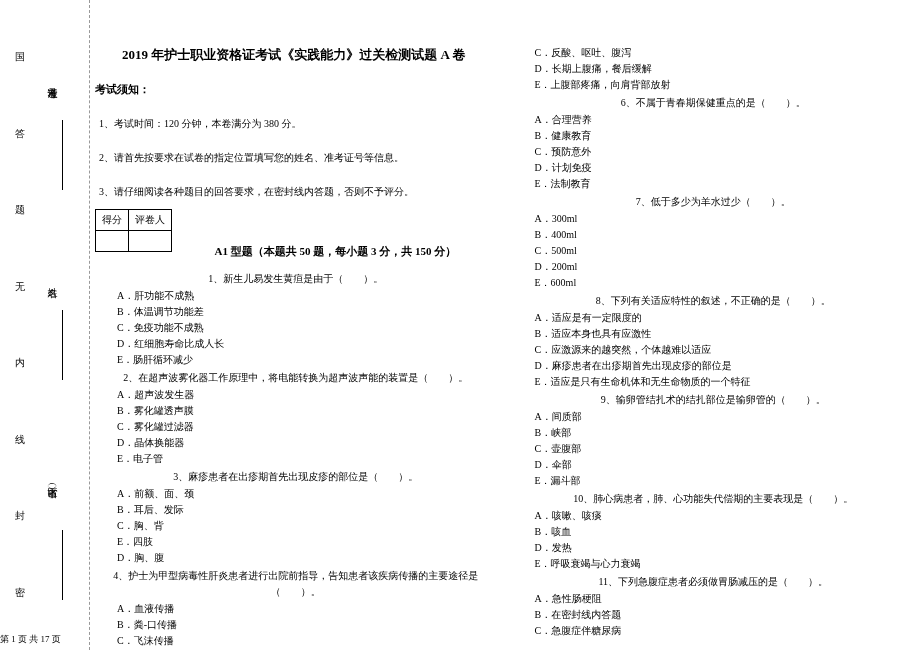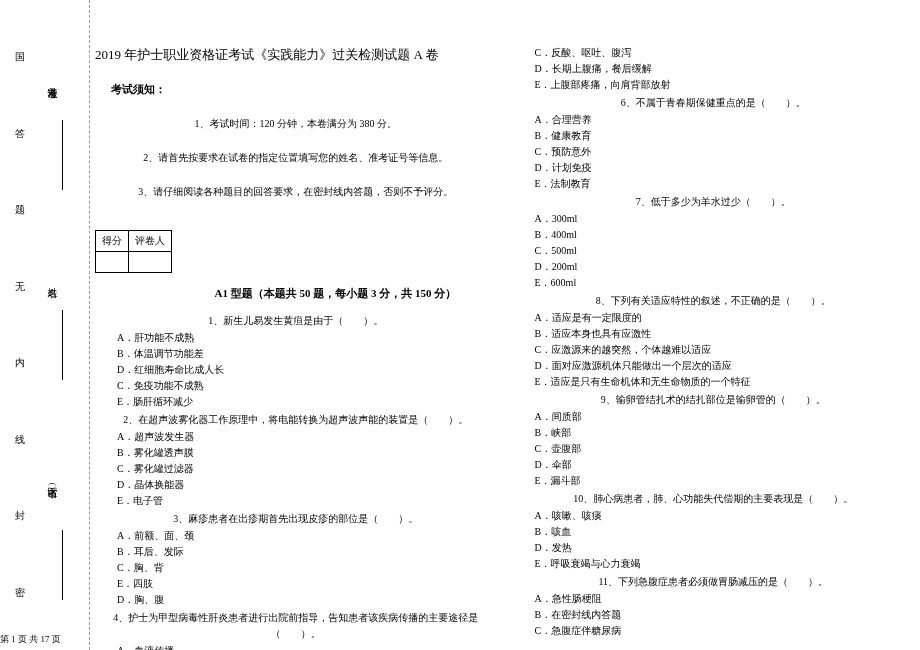--- a/index.html
+++ b/index.html
@@ -55,37 +55,36 @@
       display: flex;
       gap: 20px;
     }
     .column {
       flex: 1;
       font-size: 10px;
       line-height: 1.6;
     }
     .title {
       font-size: 13px;
-      font-weight: normal;
-      text-align: left;
+      font-weight: bold;
+      text-align: center;
       margin: 30px 0 15px;
     }
     .subtitle {
       font-size: 11px;
       font-weight: bold;
-      margin: 8px 16px;
+      margin: 8px 0;
     }
     .notice-item {
       margin: 18px 0 6px 4px;
-      text-align: center;
     }
     .score-box {
       display: inline-block;
       border-collapse: collapse;
-      margin: 24px 0;
+      margin: 3px 0;
       border-radius: 18px;
     }
     .score-box td {
       border: 1px solid #000;
       padding: 2px 6px;
       font-size: 10px;
     }
     .section-title {
       font-size: 11px;
       font-weight: bold;
@@ -147,22 +146,22 @@
             <td>&nbsp;</td>
             <td>&nbsp;</td>
           </tr>
     </tbody></table>
     <span class="section-title" style="display:inline-block;margin-left:40px">A1 型题（本题共 50 题，每小题 3 分，共 150 分）</span>
 
     <div id="ql">
         <div class="question">1、新生儿易发生黄疸是由于（　　）。</div>
         <div class="option">A．肝功能不成熟</div>
         <div class="option">B．体温调节功能差</div>
+        <div class="option">C．免疫功能不成熟</div>
         <div class="option">D．红细胞寿命比成人长</div>
-        <div class="option">C．免疫功能不成熟</div>
         <div class="option">E．肠肝循环减少</div>
         <div class="question">2、在超声波雾化器工作原理中，将电能转换为超声波声能的装置是（　　）。</div>
         <div class="option">A．超声波发生器</div>
         <div class="option">B．雾化罐透声膜</div>
         <div class="option">C．雾化罐过滤器</div>
         <div class="option">D．晶体换能器</div>
         <div class="option">E．电子管</div>
         <div class="question">3、麻疹患者在出疹期首先出现皮疹的部位是（　　）。</div>
         <div class="option">A．前额、面、颈</div>
         <div class="option">B．耳后、发际</div>
@@ -195,21 +194,21 @@
         <div class="question">7、低于多少为羊水过少（　　）。</div>
         <div class="option">A．300ml</div>
         <div class="option">B．400ml</div>
         <div class="option">C．500ml</div>
         <div class="option">D．200ml</div>
         <div class="option">E．600ml</div>
         <div class="question">8、下列有关适应特性的叙述，不正确的是（　　）。</div>
         <div class="option">A．适应是有一定限度的</div>
         <div class="option">B．适应本身也具有应激性</div>
         <div class="option">C．应激源来的越突然，个体越难以适应</div>
-        <div class="option">D．面对应激源机体只能做出一个层次的适应</div>
+        <div class="option">D．麻疹患者在出疹期首先出现皮疹的部位是</div>
         <div class="option">E．适应是只有生命机体和无生命物质的一个特征</div>
         <div class="question">9、输卵管结扎术的结扎部位是输卵管的（　　）。</div>
         <div class="option">A．间质部</div>
         <div class="option">B．峡部</div>
         <div class="option">C．壶腹部</div>
         <div class="option">D．伞部</div>
         <div class="option">E．漏斗部</div>
         <div class="question">10、肺心病患者，肺、心功能失代偿期的主要表现是（　　）。</div>
         <div class="option">A．咳嗽、咳痰</div>
         <div class="option">B．咳血</div>

